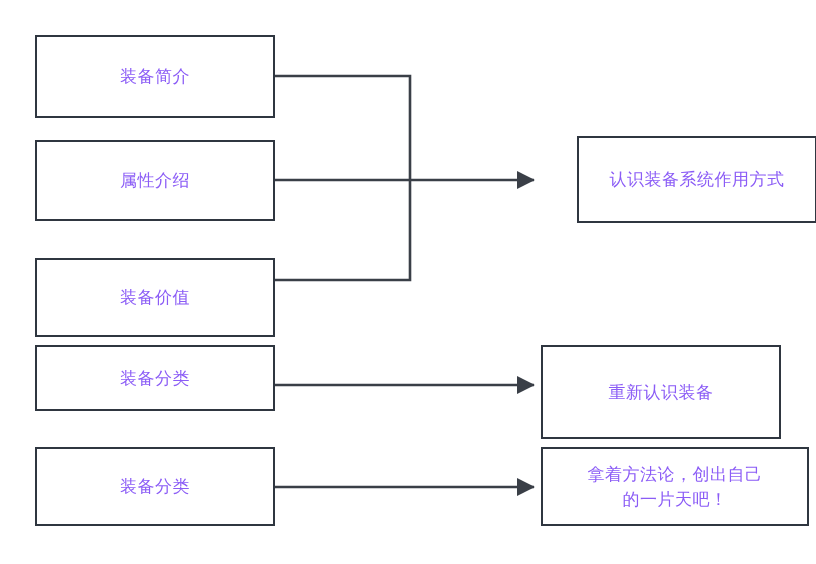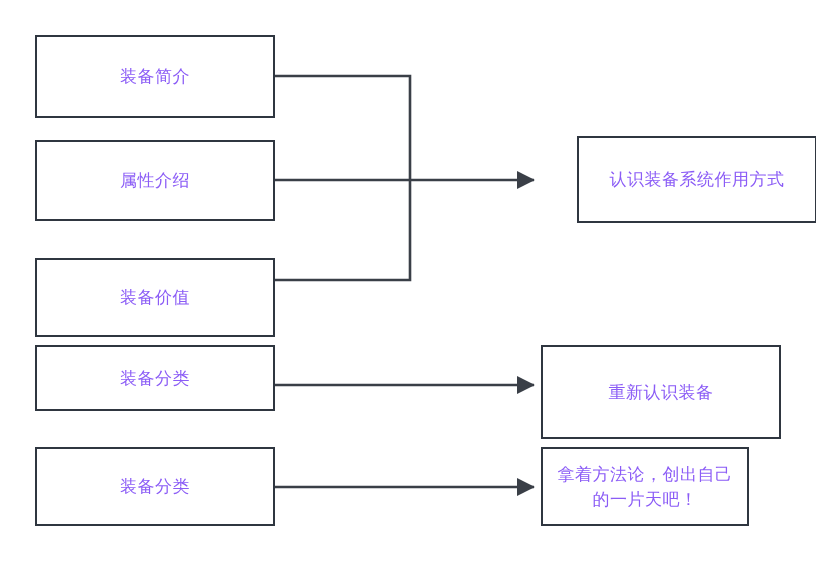--- a/index.html
+++ b/index.html
@@ -89,18 +89,18 @@
   </div>
 
   <div class="node-box" style="left:541px; top:136px; width:240px; height:87px;margin-left:36px;">
     <span class="node-label">认识装备系统作用方式</span>
   </div>
 
   <div class="node-box" style="left:541px; top:345px; width:240px; height:94px;">
     <span class="node-label">重新认识装备</span>
   </div>
 
-  <div class="node-box" style="left:541px; top:447px; width:208px; height:79px;">
+  <div class="node-box" style="left:541px; top:447px; width:268px; height:79px;">
     <span class="node-label">拿着方法论，创出自己
 的一片天吧！</span>
   </div>
 
 </div>
 
 </body></html>

